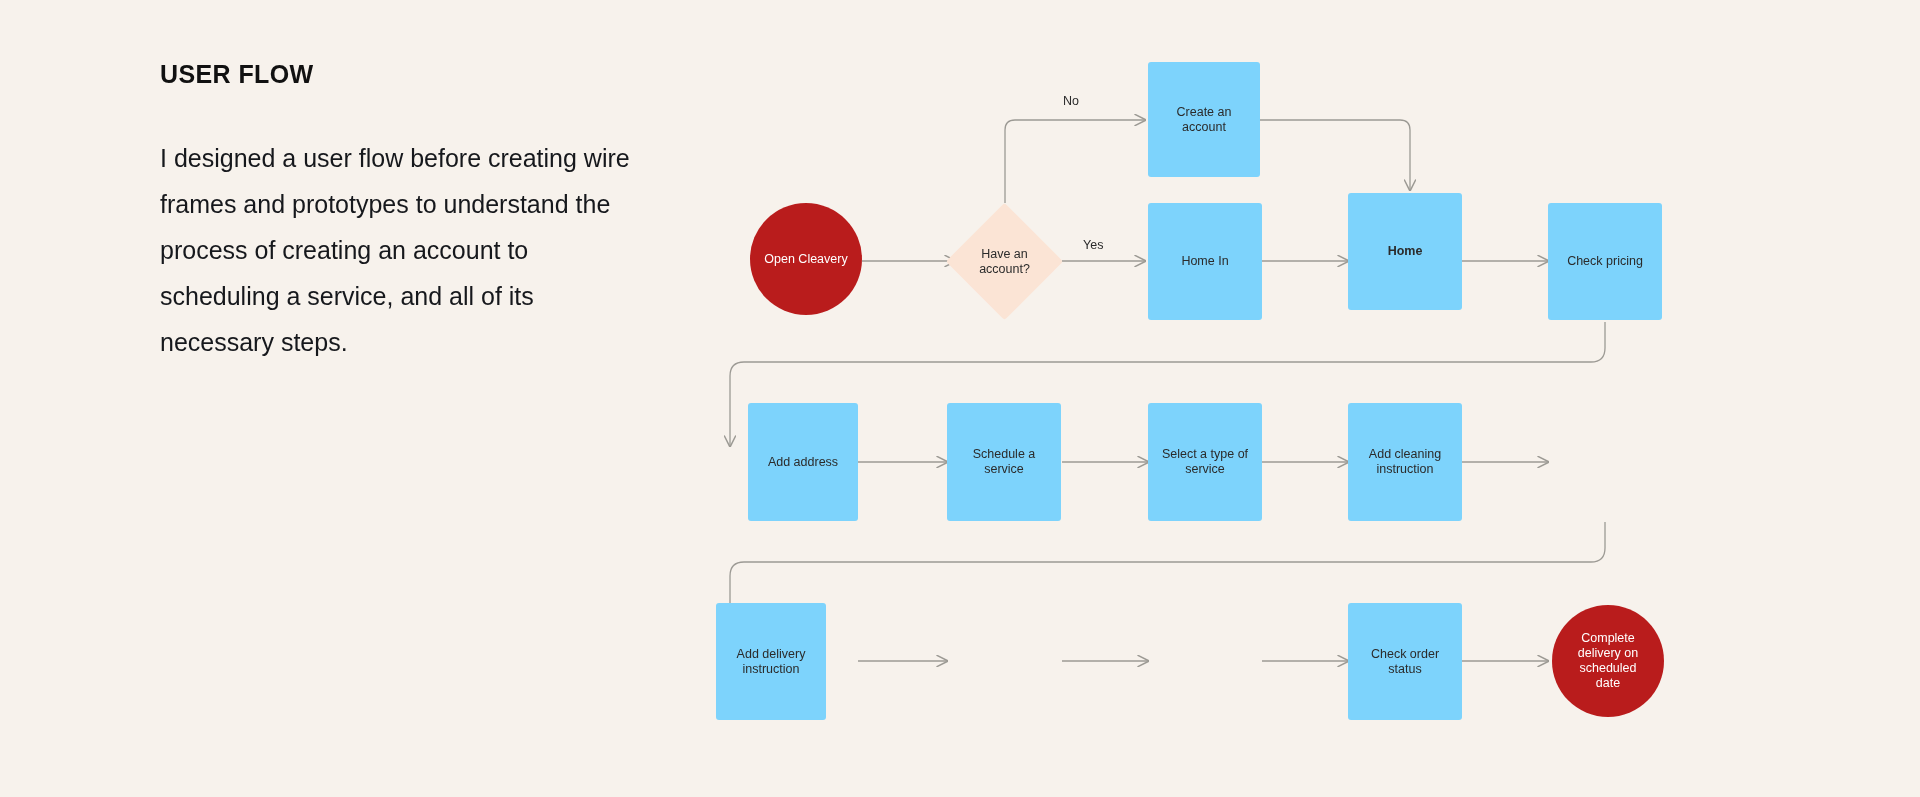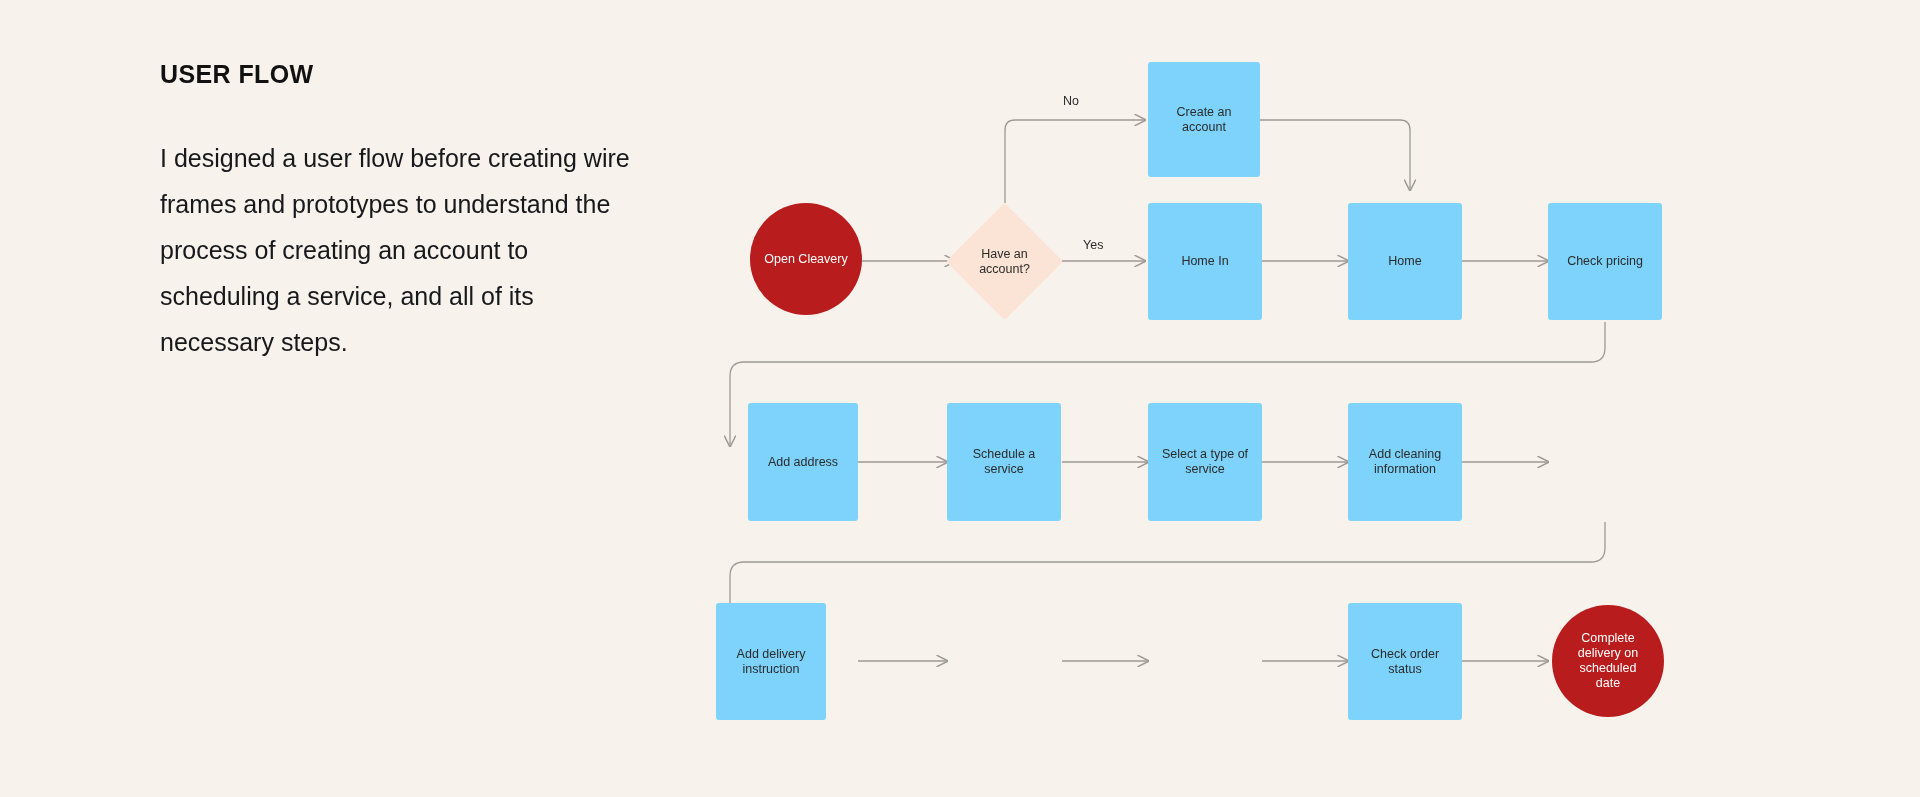--- a/index.html
+++ b/index.html
@@ -176,21 +176,21 @@
   </div>
 
   <div class="node node-box" style="left:1148px; top:62px; width:112px; height:115px;">
     <span>Create an account</span>
   </div>
 
   <div class="node node-box" style="left:1148px; top:203px; width:114px; height:117px;">
     <span>Home In</span>
   </div>
 
-  <div class="node node-box" style="left:1348px; top:203px; width:114px; height:117px;">
+  <div class="node node-box" style="left:1348px; top:193px; width:114px; height:117px;font-weight:bold;">
     <span>Home</span>
   </div>
 
   <div class="node node-box" style="left:1548px; top:203px; width:114px; height:117px;">
     <span>Check pricing</span>
   </div>
 
   <span class="edge-label" style="left:1063px; top:94px;">No</span>
   <span class="edge-label" style="left:1083px; top:238px;">Yes</span>
 
@@ -200,21 +200,21 @@
 
   <div class="node node-box" style="left:947px; top:403px; width:114px; height:118px;">
     <span>Schedule a service</span>
   </div>
 
   <div class="node node-box" style="left:1148px; top:403px; width:114px; height:118px;">
     <span>Select a type of service</span>
   </div>
 
   <div class="node node-box" style="left:1348px; top:403px; width:114px; height:118px;">
-    <span>Add cleaning information</span>
+    <span>Add cleaning instruction</span>
   </div>
 
 
   <div class="node node-box" style="left:716px; top:603px; width:110px; height:117px;">
     <span>Add delivery instruction</span>
   </div>
 
 
 
   <div class="node node-box" style="left:1348px; top:603px; width:114px; height:117px;">

